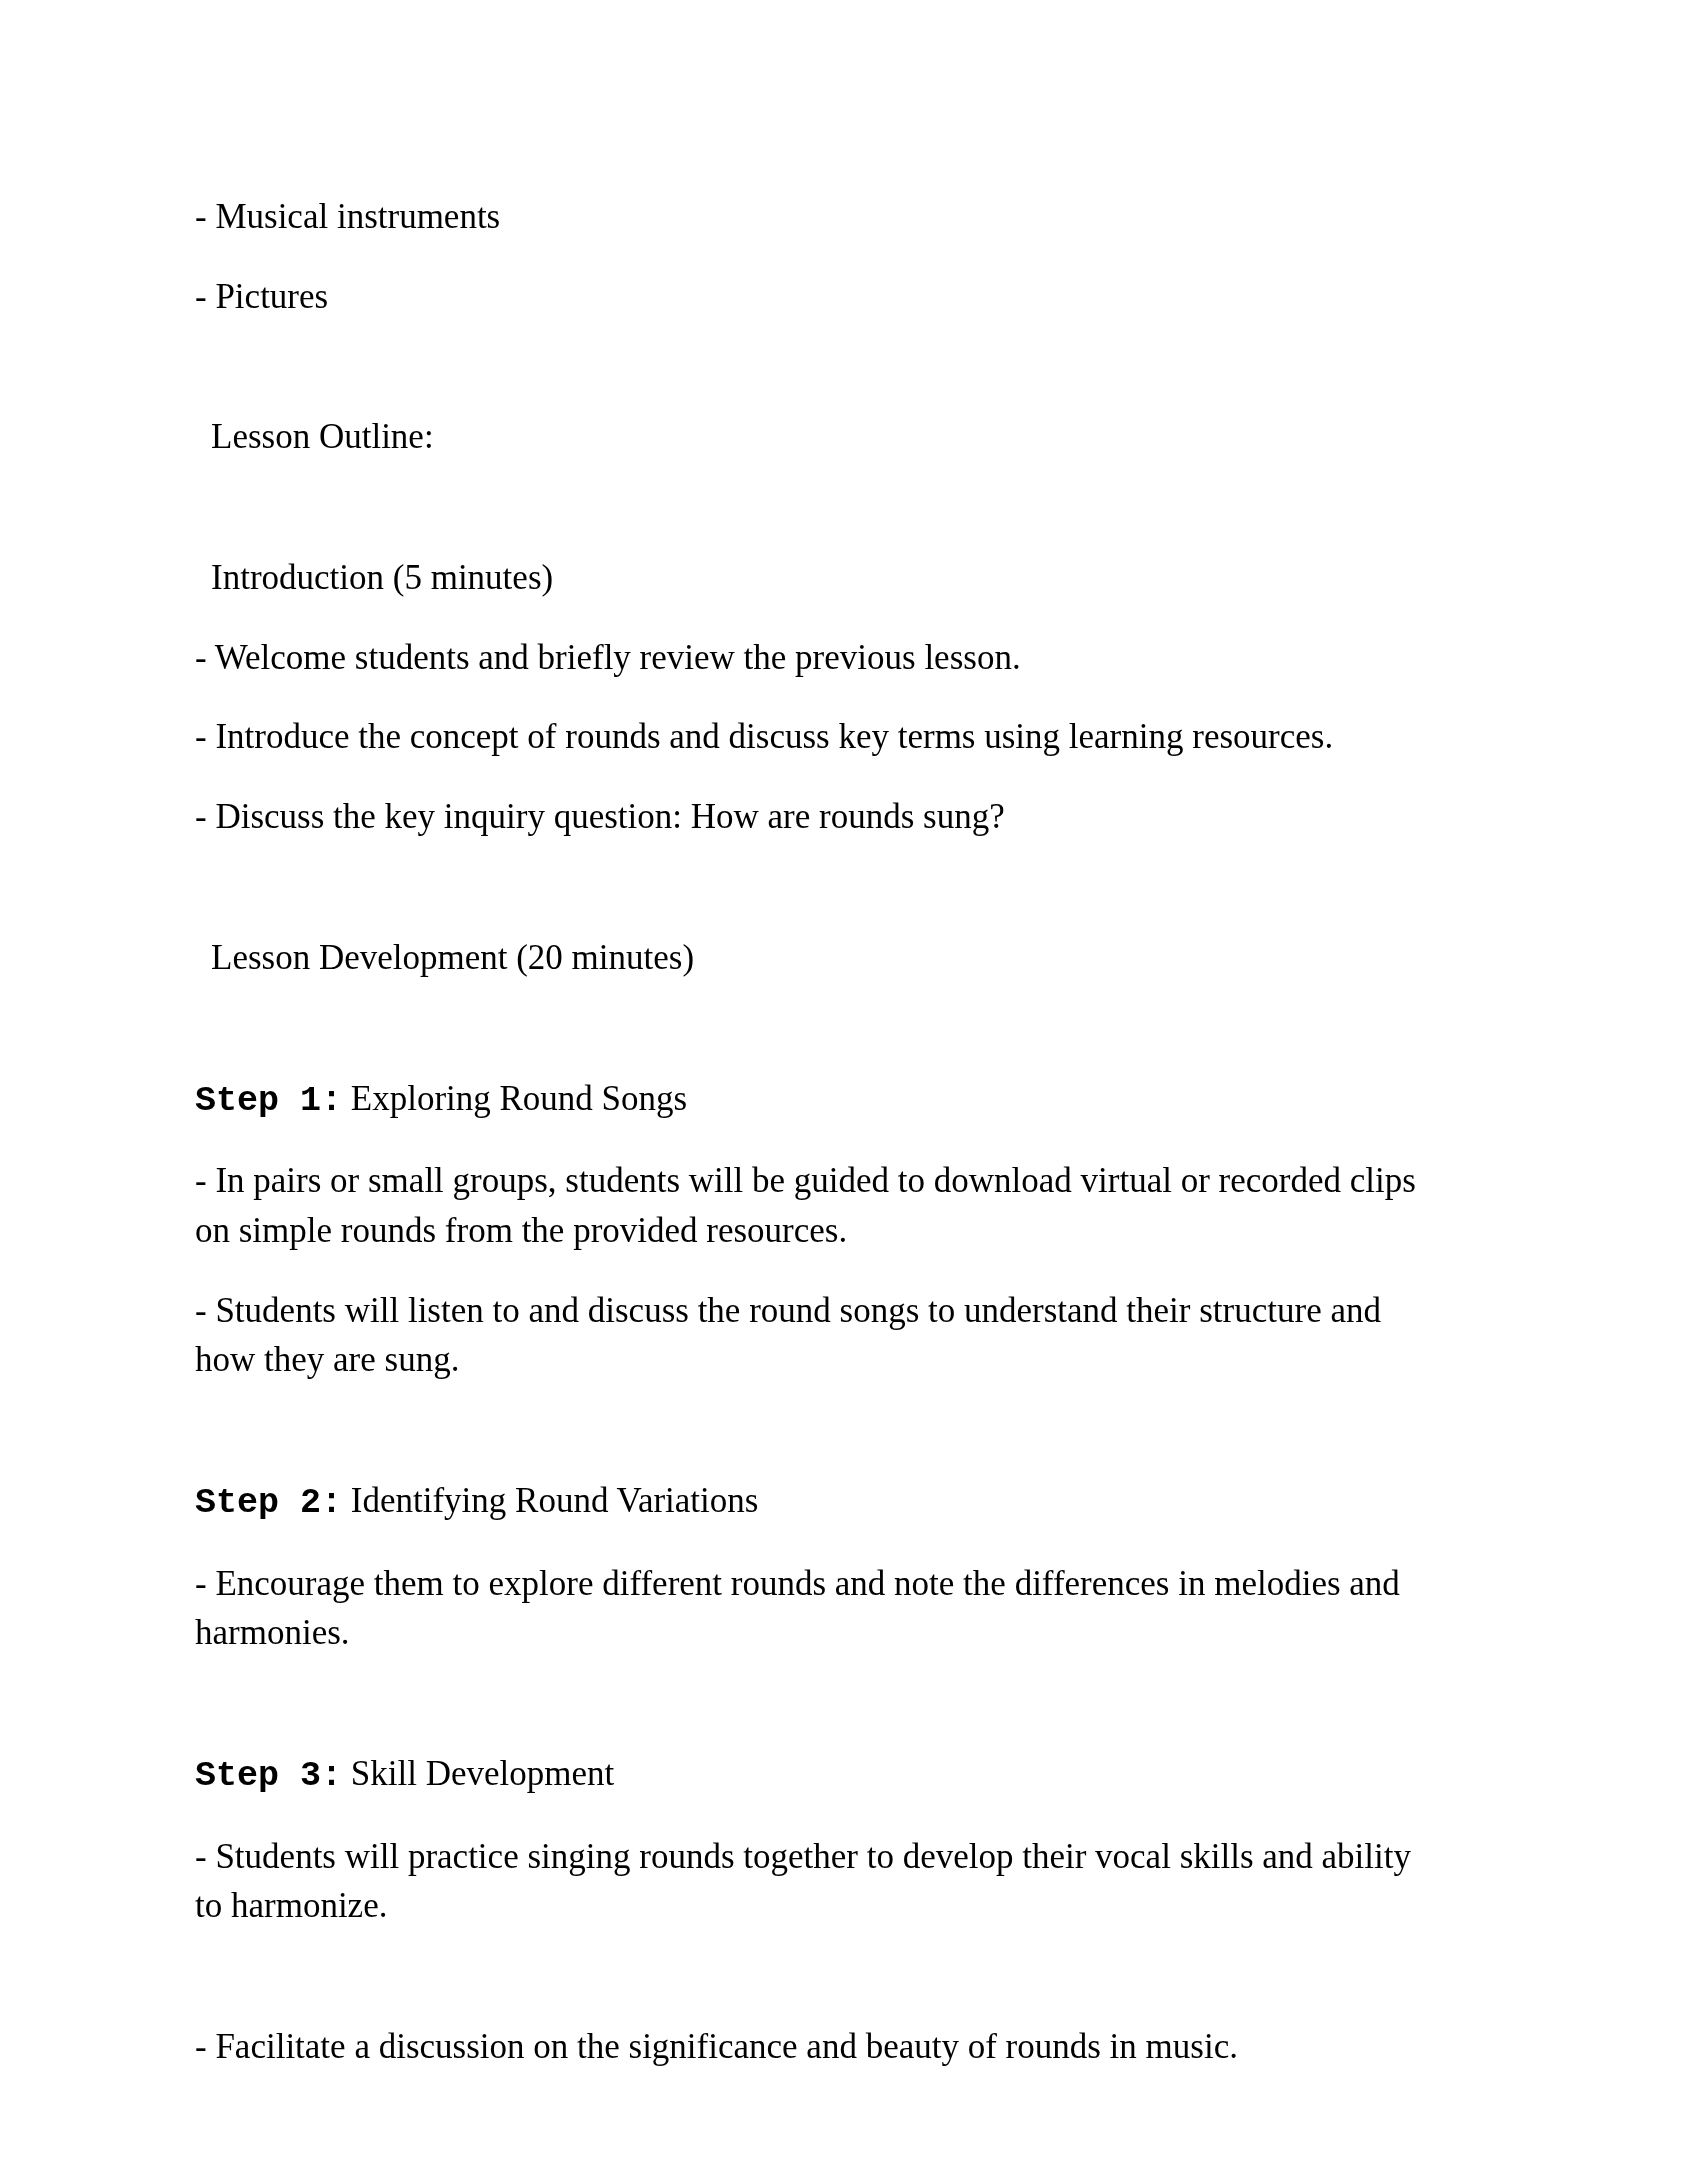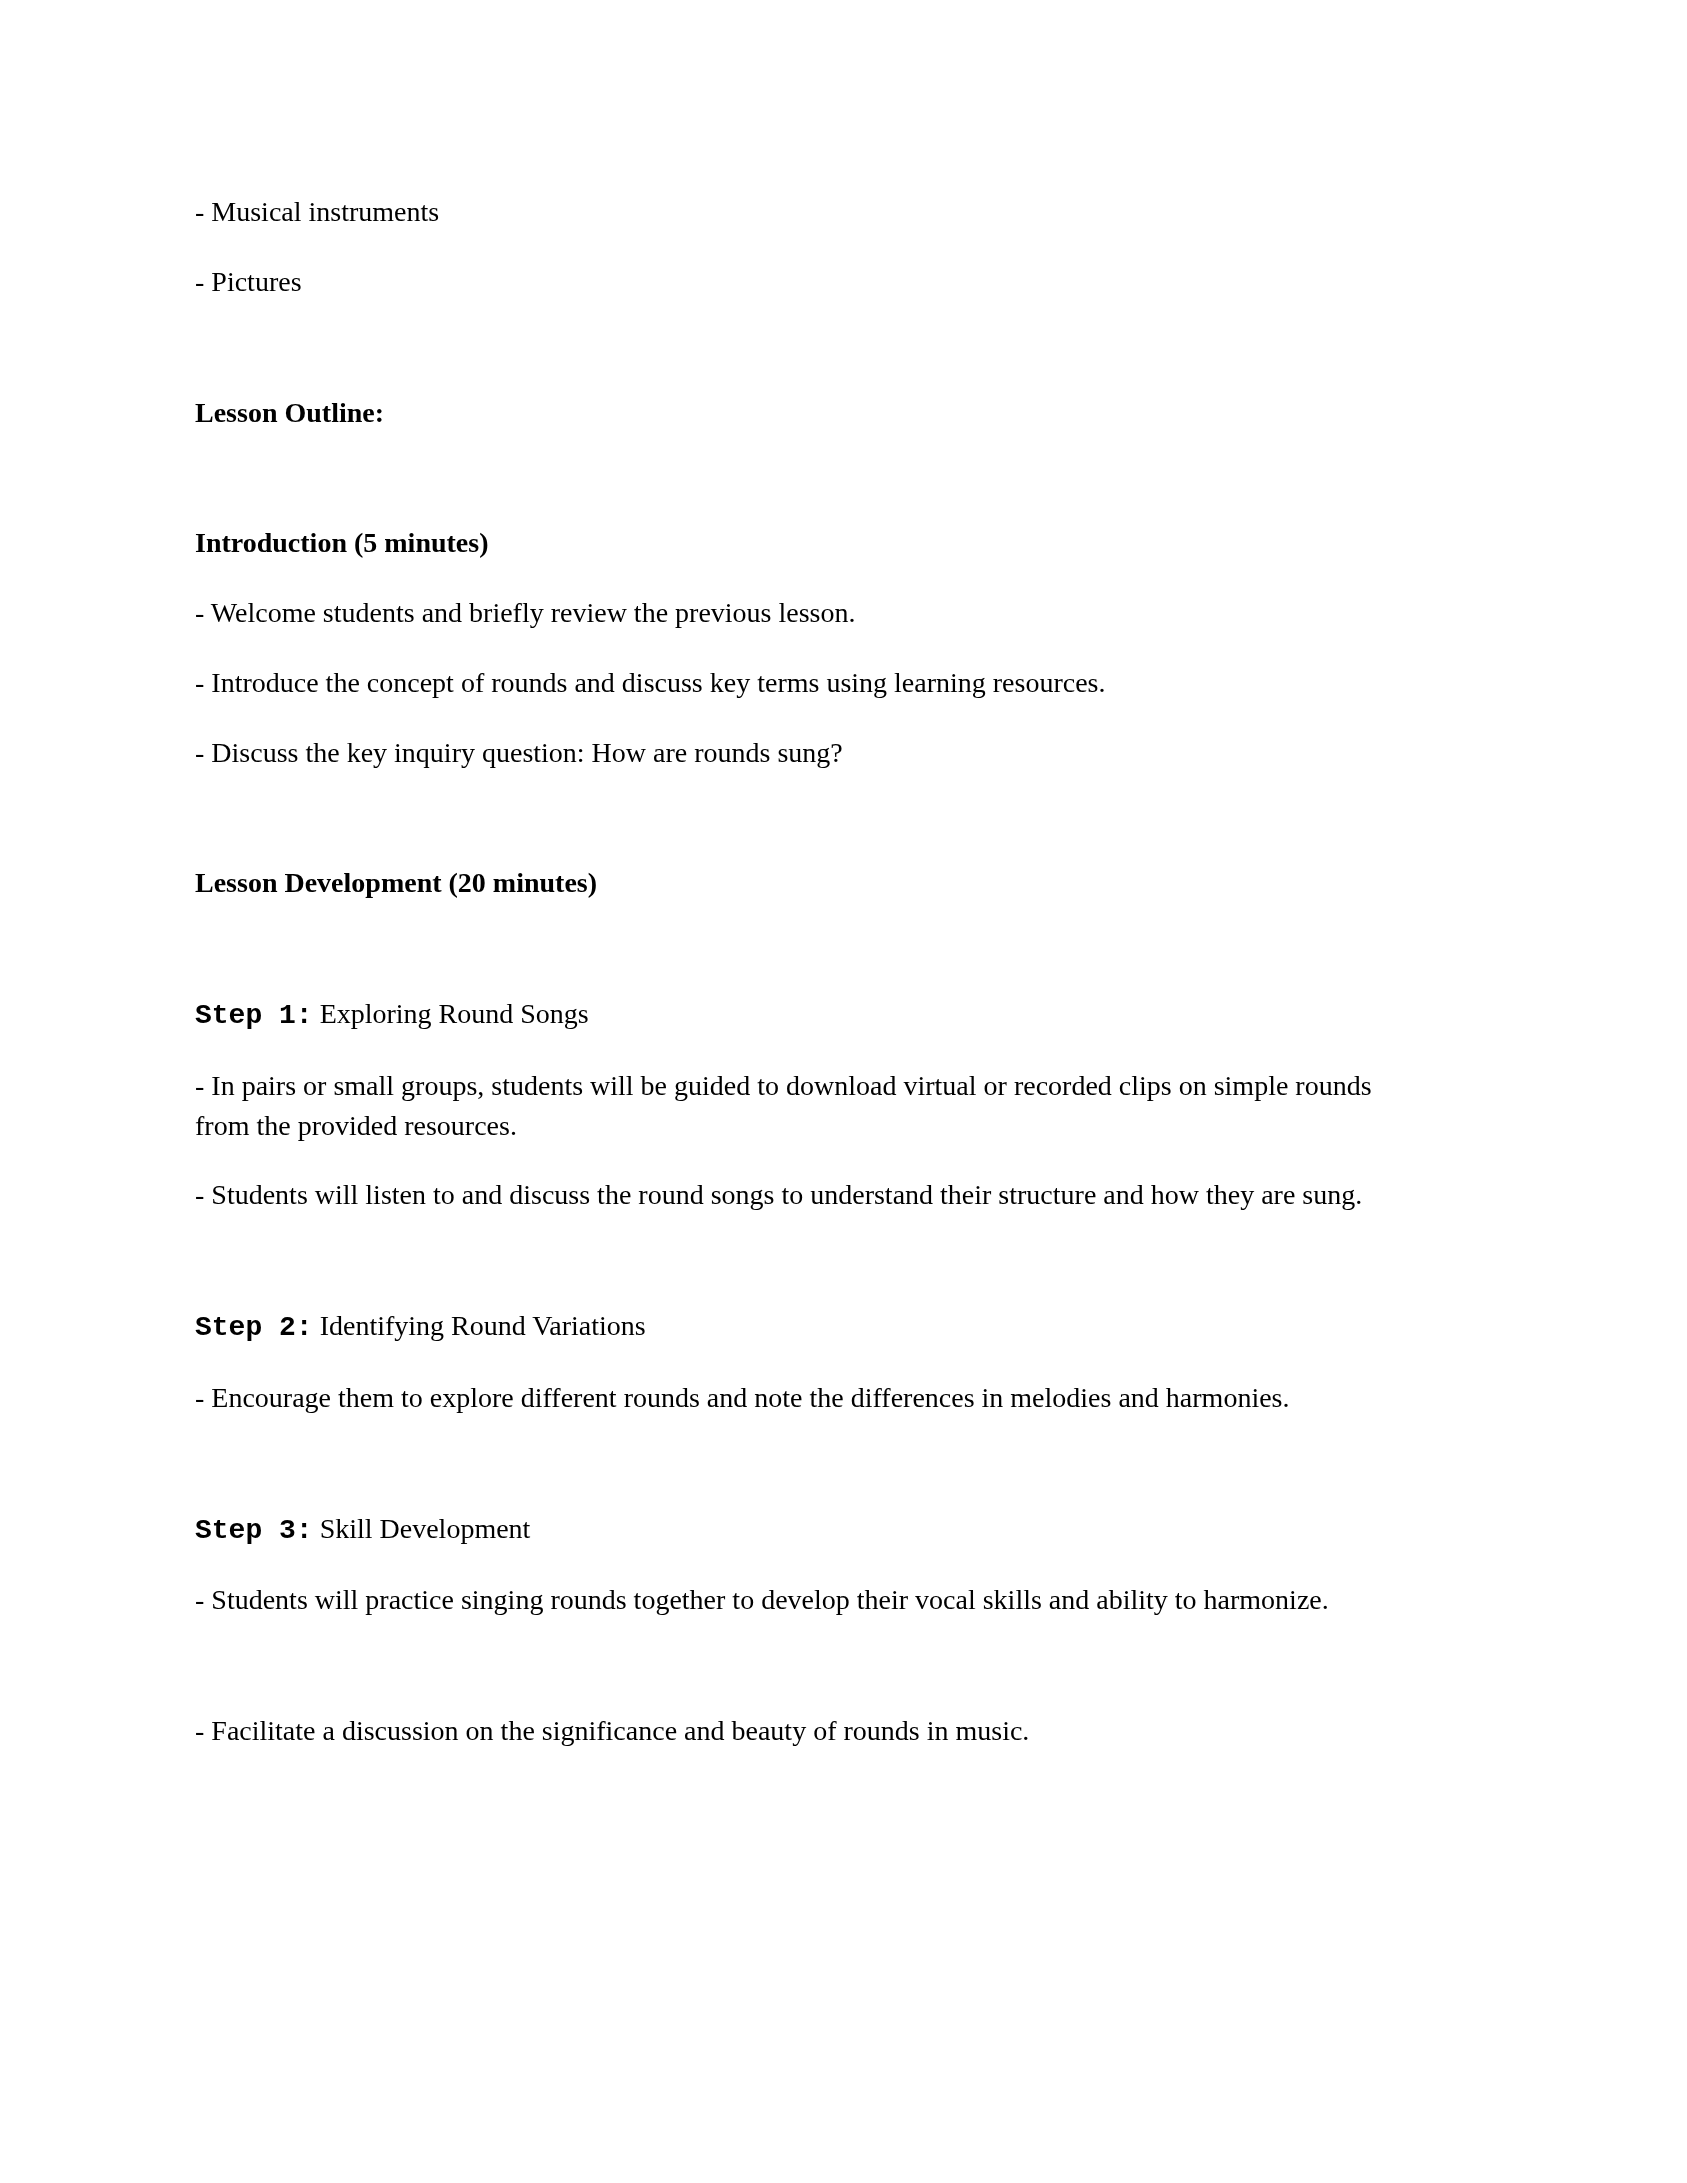--- a/index.html
+++ b/index.html
@@ -20,31 +20,31 @@
     height: 2183px;
     background: #ffffff;
     box-sizing: border-box;
     padding: 192px 258px 0 195px;
   }
   .doc-body {
     width: 1234px;
   }
   p.para {
     margin: 0 0 0 0;
-    font-size: 28px;
+    font-size: 35px;
     line-height: 1.42;
     text-align: left;
     font-weight: normal;
   }
   p.bullet {
     margin: 0 0 30px 0;
   }
   p.heading {
-    margin: 0 0 30px 0;
-    font-weight: bold;
+    margin: 0 0 30px 16px;
+    font-weight: normal;
   }
   p.step {
     margin: 0 0 30px 0;
   }
   p.step .step-label {
     font-weight: bold;
     font-family: Liberation Mono, monospace;
   }
   .gap-md { height: 61px; }
 </style>

